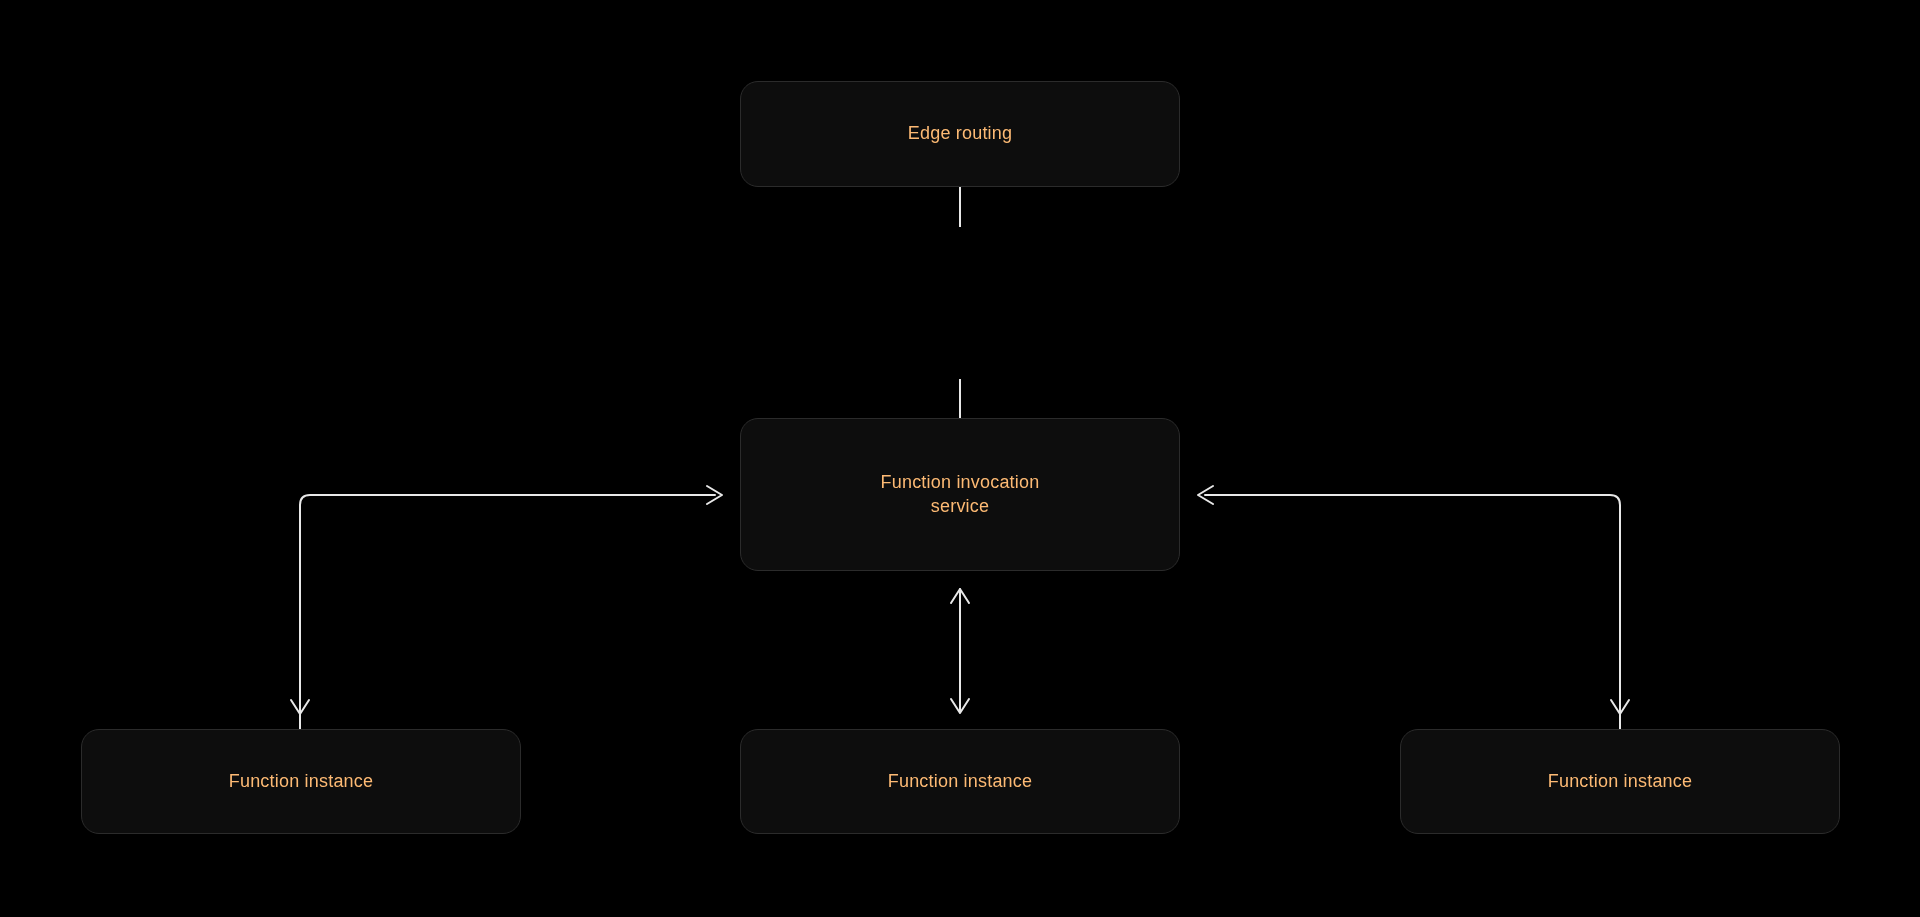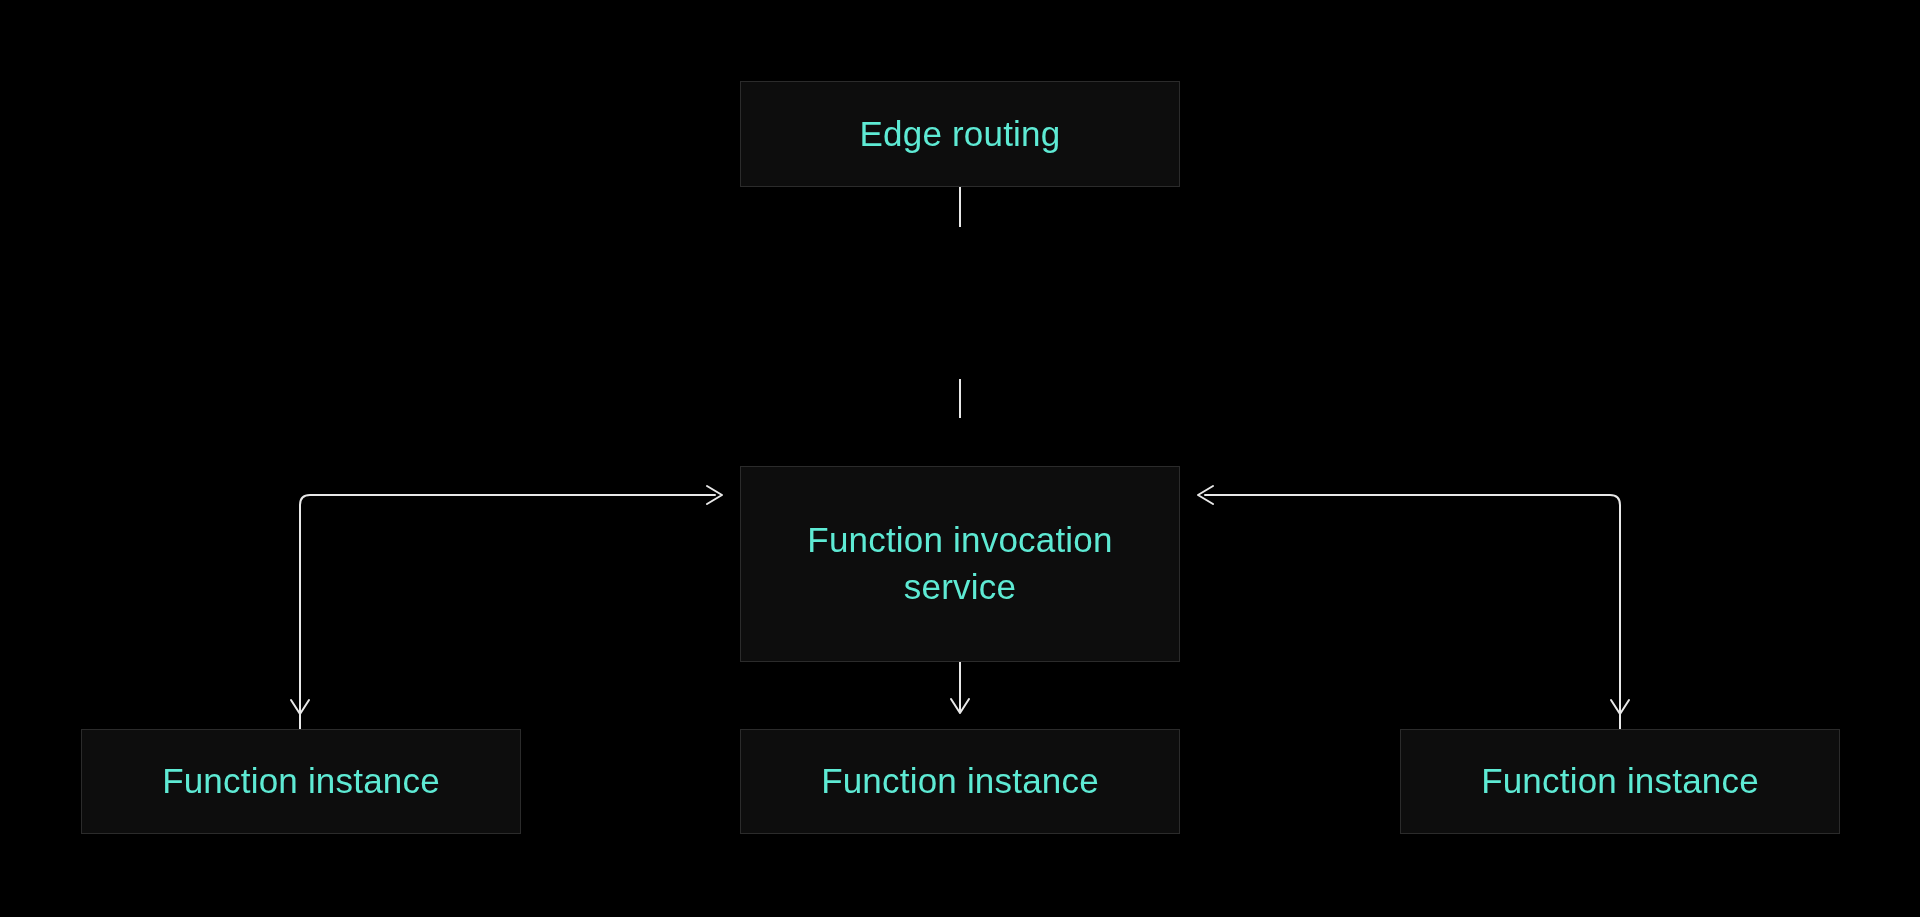--- a/index.html
+++ b/index.html
@@ -25,41 +25,41 @@
     top: 0;
     width: 1920px;
     height: 917px;
     pointer-events: none;
   }
   .node {
     position: absolute;
     box-sizing: border-box;
     background: #0d0d0d;
     border: 1px solid #2b2b2b;
-    border-radius: 0;
+    border-radius: 18px;
     display: flex;
     align-items: center;
     justify-content: center;
     text-align: center;
-    color: #5eead4;
-    font-size: 35px;
+    color: #fdba74;
+    font-size: 18px;
     font-weight: 400;
     line-height: 1.33;
     letter-spacing: 0.2px;
     -webkit-font-smoothing: antialiased;
   }
   .node-label {
     display: block;
     white-space: pre-line;
     padding: 0 14px;
   }
   
   #node-edge-routing      { left: 740px;  top: 81px;  width: 440px; height: 106px; }
   #node-load-balancer     { left: 740px;  top: 227px; width: 440px; height: 152px; }
-  #node-invocation-service{ left: 740px;  top: 418px; width: 440px; height: 196px; margin-top: 48px; }
+  #node-invocation-service{ left: 740px;  top: 418px; width: 440px; height: 153px; }
   #node-instance-left     { left: 81px;   top: 729px; width: 440px; height: 105px; }
   #node-instance-center   { left: 740px;  top: 729px; width: 440px; height: 105px; }
   #node-instance-right    { left: 1400px; top: 729px; width: 440px; height: 105px; }
 </style>
 </head>
 <body>
 
 <div id="diagram">
 
   <svg id="edges" viewBox="0 0 1920 917" width="1920" height="917" xmlns="http://www.w3.org/2000/svg">

